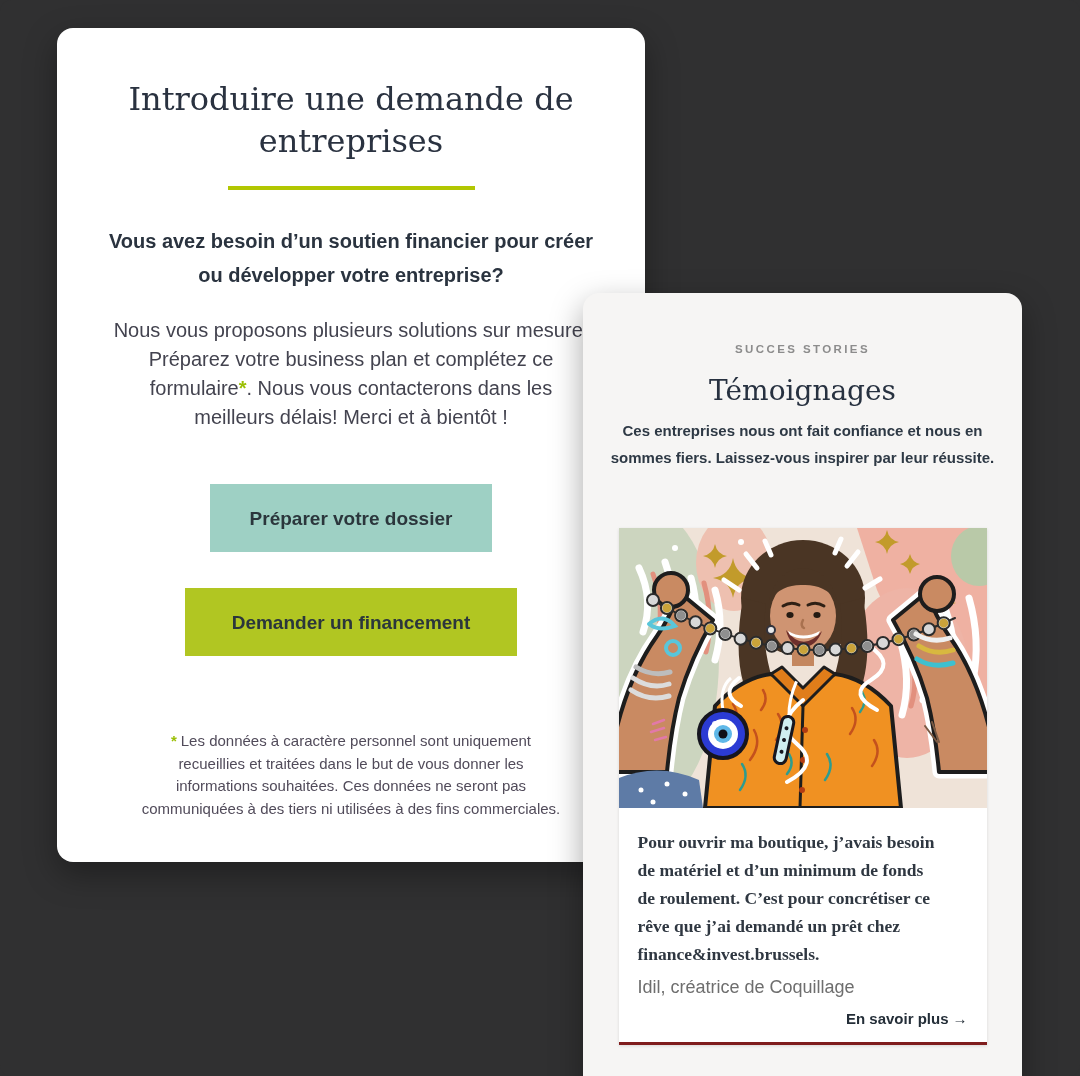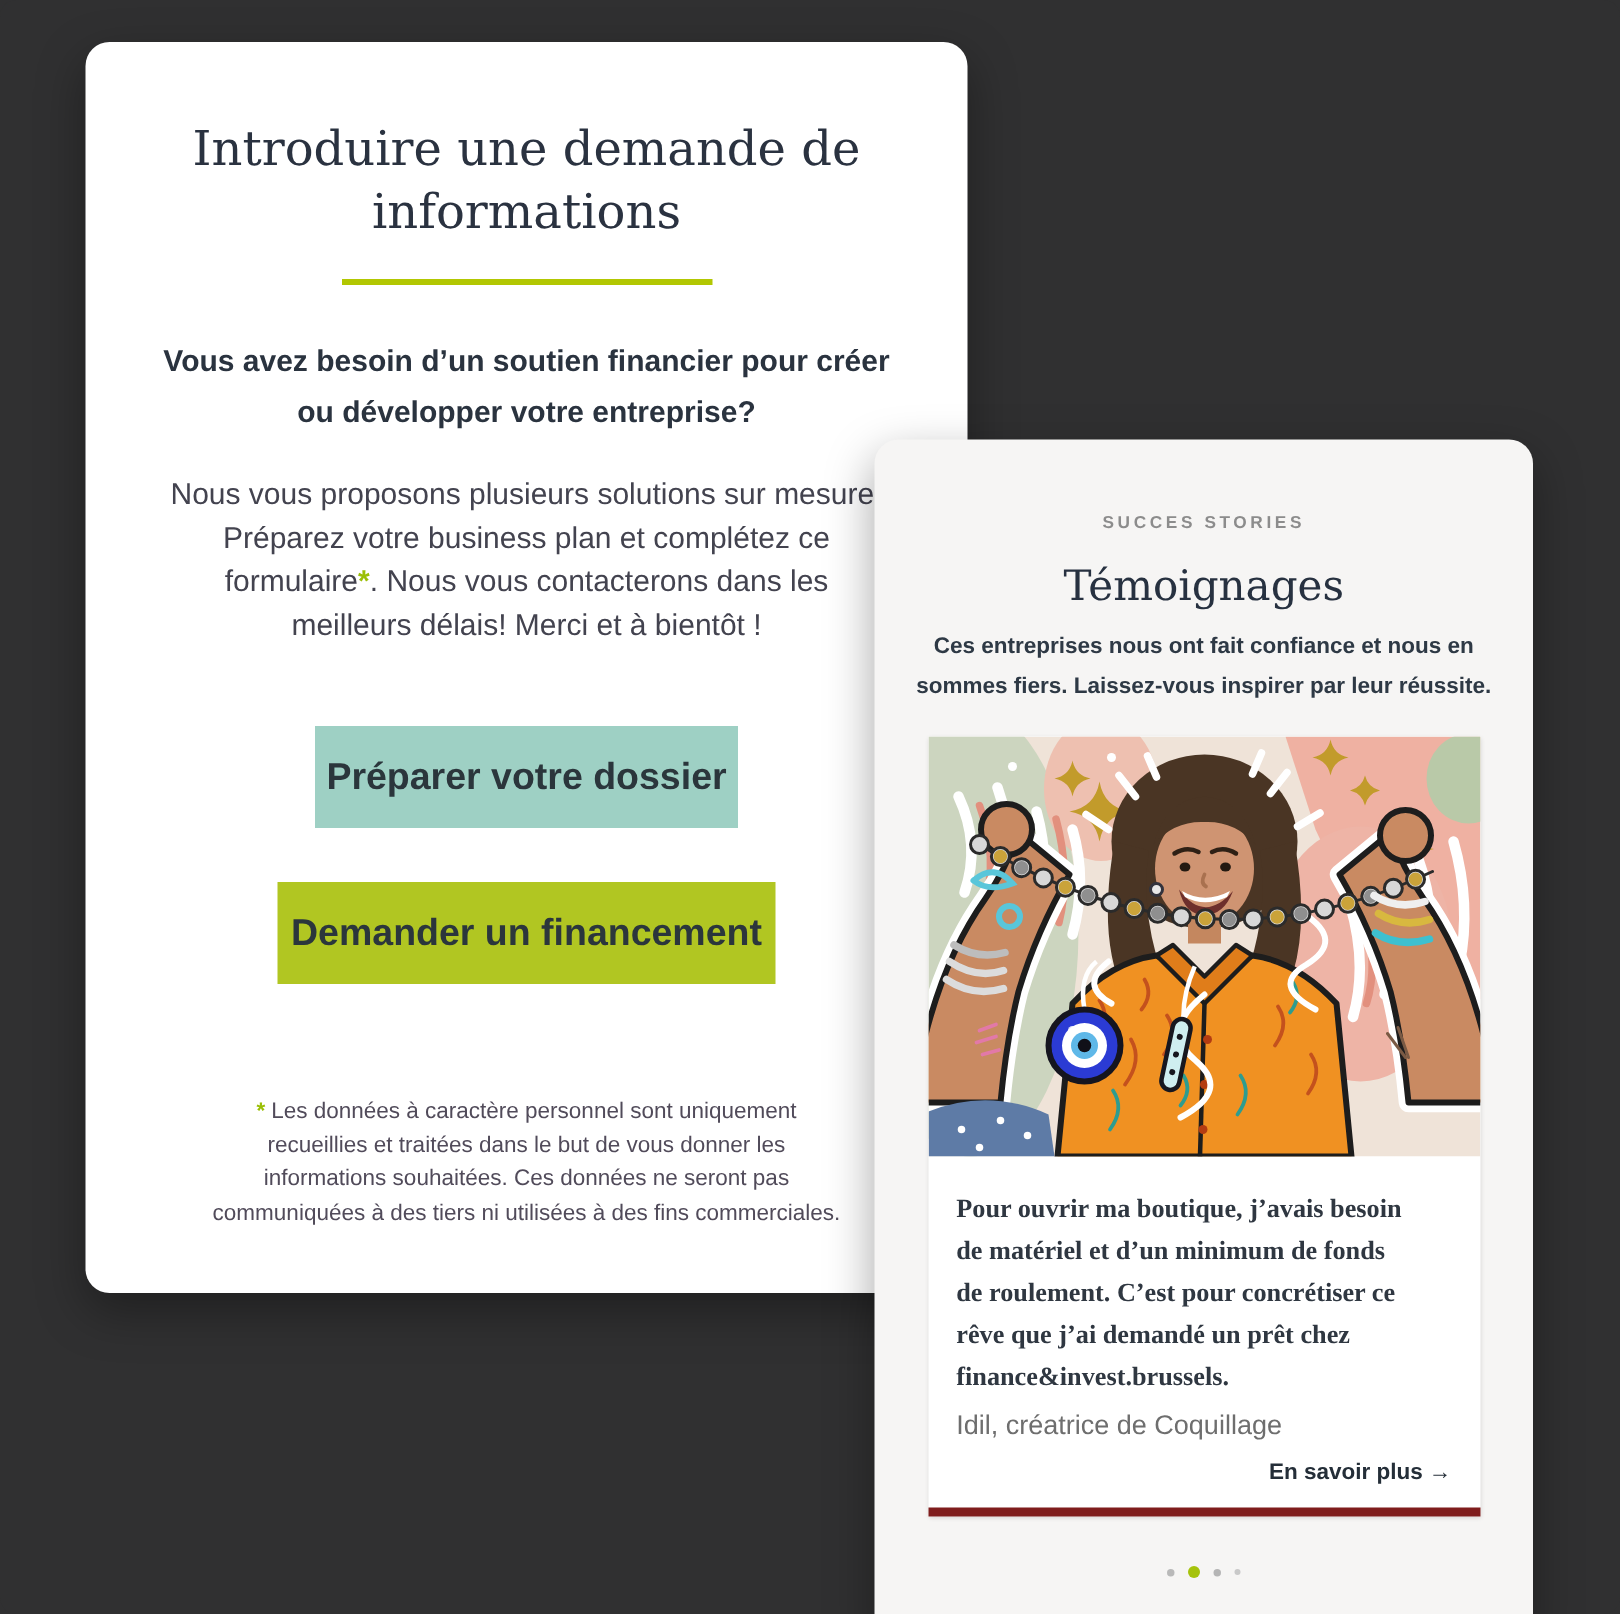--- a/index.html
+++ b/index.html
@@ -34,21 +34,21 @@
   .fc-question div { white-space:nowrap; width:max-content; }
   .fc-intro {
     margin-top:24px; font-size:20px; line-height:29px; font-weight:400;
     color:#43434f; display:flex; flex-direction:column; align-items:center;
   }
   .fc-intro div { white-space:nowrap; width:max-content; }
   .lime-text { color:#9bbf06; font-weight:700; }
   .btn {
     display:block; border:none; cursor:pointer;
     font-family:"Liberation Sans", sans-serif;
-    font-size:25px; font-weight:600; color:#2b363c;
+    font-size:19px; font-weight:600; color:#2b363c;
     line-height:1;
   }
   .btn-prepare { margin-top:52px; width:282px; height:68px; background:#9ed0c4; }
   .btn-request { margin-top:36px; width:332px; height:68px; background:#b1c622; }
   .fc-footnote {
     margin-top:74px; font-size:15px; line-height:22.5px; color:#514b5a;
     display:flex; flex-direction:column; align-items:center;
   }
   .fc-footnote div { white-space:nowrap; width:max-content; }
   .fc-footnote .lime-text { font-size:15px; margin-right:4px; }
@@ -69,22 +69,22 @@
     margin-top:18px; font-family:"DejaVu Serif", serif;
     font-size:28px; line-height:36px; font-weight:500; color:#273140;
   }
   .sc-subtitle {
     margin-top:8px; font-size:15px; line-height:27px; font-weight:600;
     color:#2e3945; display:flex; flex-direction:column; align-items:center;
   }
   .sc-subtitle div { white-space:nowrap; width:max-content; }
 
   .testimonial-card {
-    margin-top:20px; width:368px; background:#ffffff;
-    border-bottom:6px solid #7f1d1d;
+    margin-top:57px; width:368px; background:#ffffff;
+    border-bottom:3px solid #7f1d1d;
     box-shadow:0 1px 3px rgba(0,0,0,.12);
     text-align:left; overflow:hidden;
   }
   .t-photo { width:368px; height:280px; display:block; }
   .t-photo svg { display:block; }
   .t-body { padding:20px 19px 14px; }
   .t-quote {
     font-family:"Liberation Serif", serif;
     font-size:17.5px; line-height:28px; font-weight:700; color:#2f3741;
   }
@@ -105,21 +105,21 @@
   .dots span:nth-child(4) { width:4px; height:4px; background:#c9c9c9; }
 </style>
 </head>
 <body>
 
 <div class="stage">
 
   <section class="card funding-card">
     <h1 class="fc-title">
       <div>Introduire une demande de</div>
-      <div>informations</div>
+      <div>entreprises</div>
     </h1>
     <div class="fc-underline"></div>
 
     <div class="fc-question">
       <div>Vous avez besoin d’un soutien financier pour créer</div>
       <div>ou développer votre entreprise?</div>
     </div>
 
     <div class="fc-intro">
       <div>Nous vous proposons plusieurs solutions sur mesure.</div>

